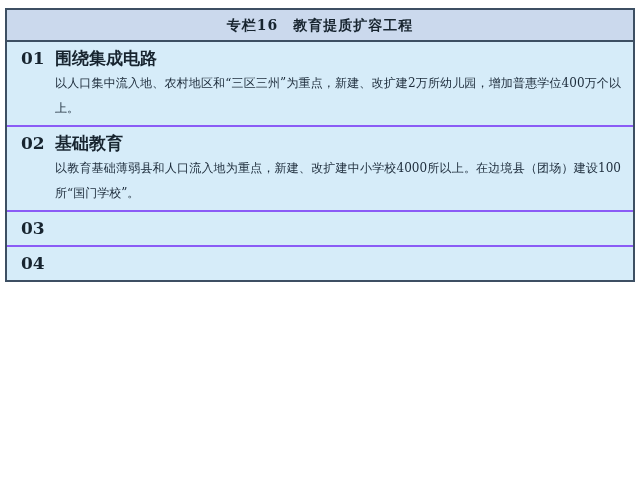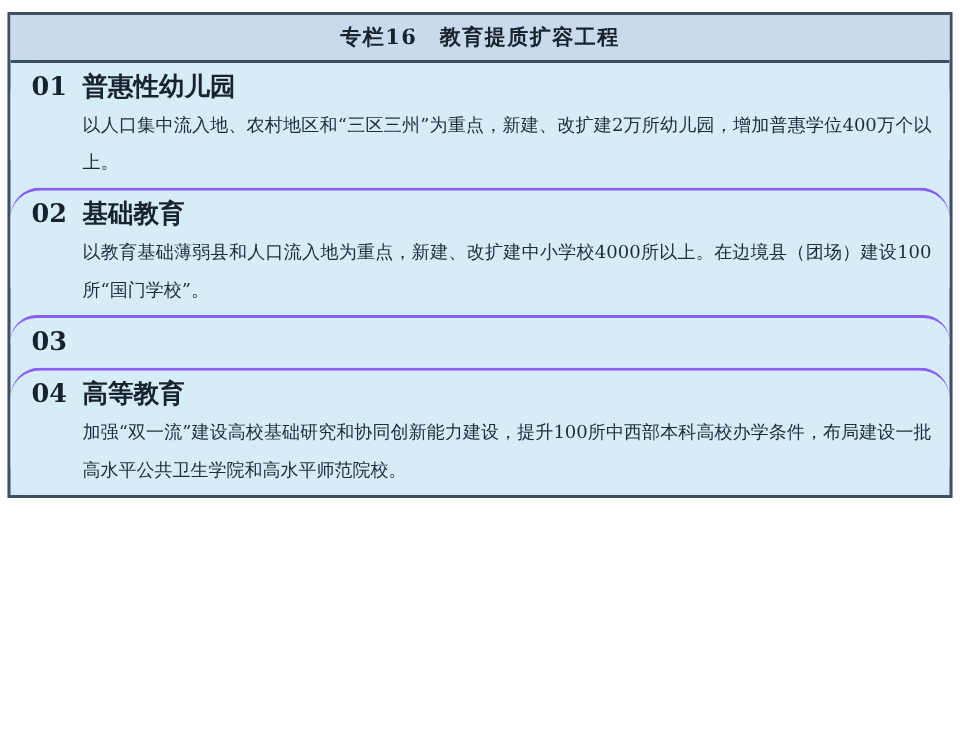--- a/index.html
+++ b/index.html
@@ -27,21 +27,20 @@
     line-height: 22px;
     padding: 4px 8px;
     color: #17242f;
     letter-spacing: 1px;
   }
   .row {
     display: flex;
     align-items: flex-start;
     background: #d6ecf9;
     padding: 4px 0 4px 0;
-    border-radius: 20px;
   }
   .row + .row {
     border-top: 2px solid #8b5cf6;
   }
   .num {
     flex: 0 0 48px;
     padding-left: 14px;
     font-size: 17px;
     line-height: 25px;
     font-weight: bold;
@@ -69,40 +68,36 @@
 <body>
 
 <div class="stage">
   <div class="panel">
 
     <div class="panel-header">专栏16　教育提质扩容工程</div>
 
     <div class="row">
       <div class="num">01</div>
       <div class="content">
-        <div class="item-title">普惠性幼儿园</div>
+        <div class="item-title">围绕集成电路</div>
         <div class="item-desc">以人口集中流入地、农村地区和“三区三州”为重点，新建、改扩建2万所幼儿园，增加普惠学位400万个以上。</div>
       </div>
     </div>
 
     <div class="row">
       <div class="num">02</div>
       <div class="content">
         <div class="item-title">基础教育</div>
         <div class="item-desc">以教育基础薄弱县和人口流入地为重点，新建、改扩建中小学校4000所以上。在边境县（团场）建设100所“国门学校”。</div>
       </div>
     </div>
 
     <div class="row">
       <div class="num">03</div>
     </div>
 
     <div class="row">
       <div class="num">04</div>
-      <div class="content">
-        <div class="item-title">高等教育</div>
-        <div class="item-desc">加强“双一流”建设高校基础研究和协同创新能力建设，提升100所中西部本科高校办学条件，布局建设一批高水平公共卫生学院和高水平师范院校。</div>
-      </div>
     </div>
 
 
   </div>
 </div>
 
 </body></html>

